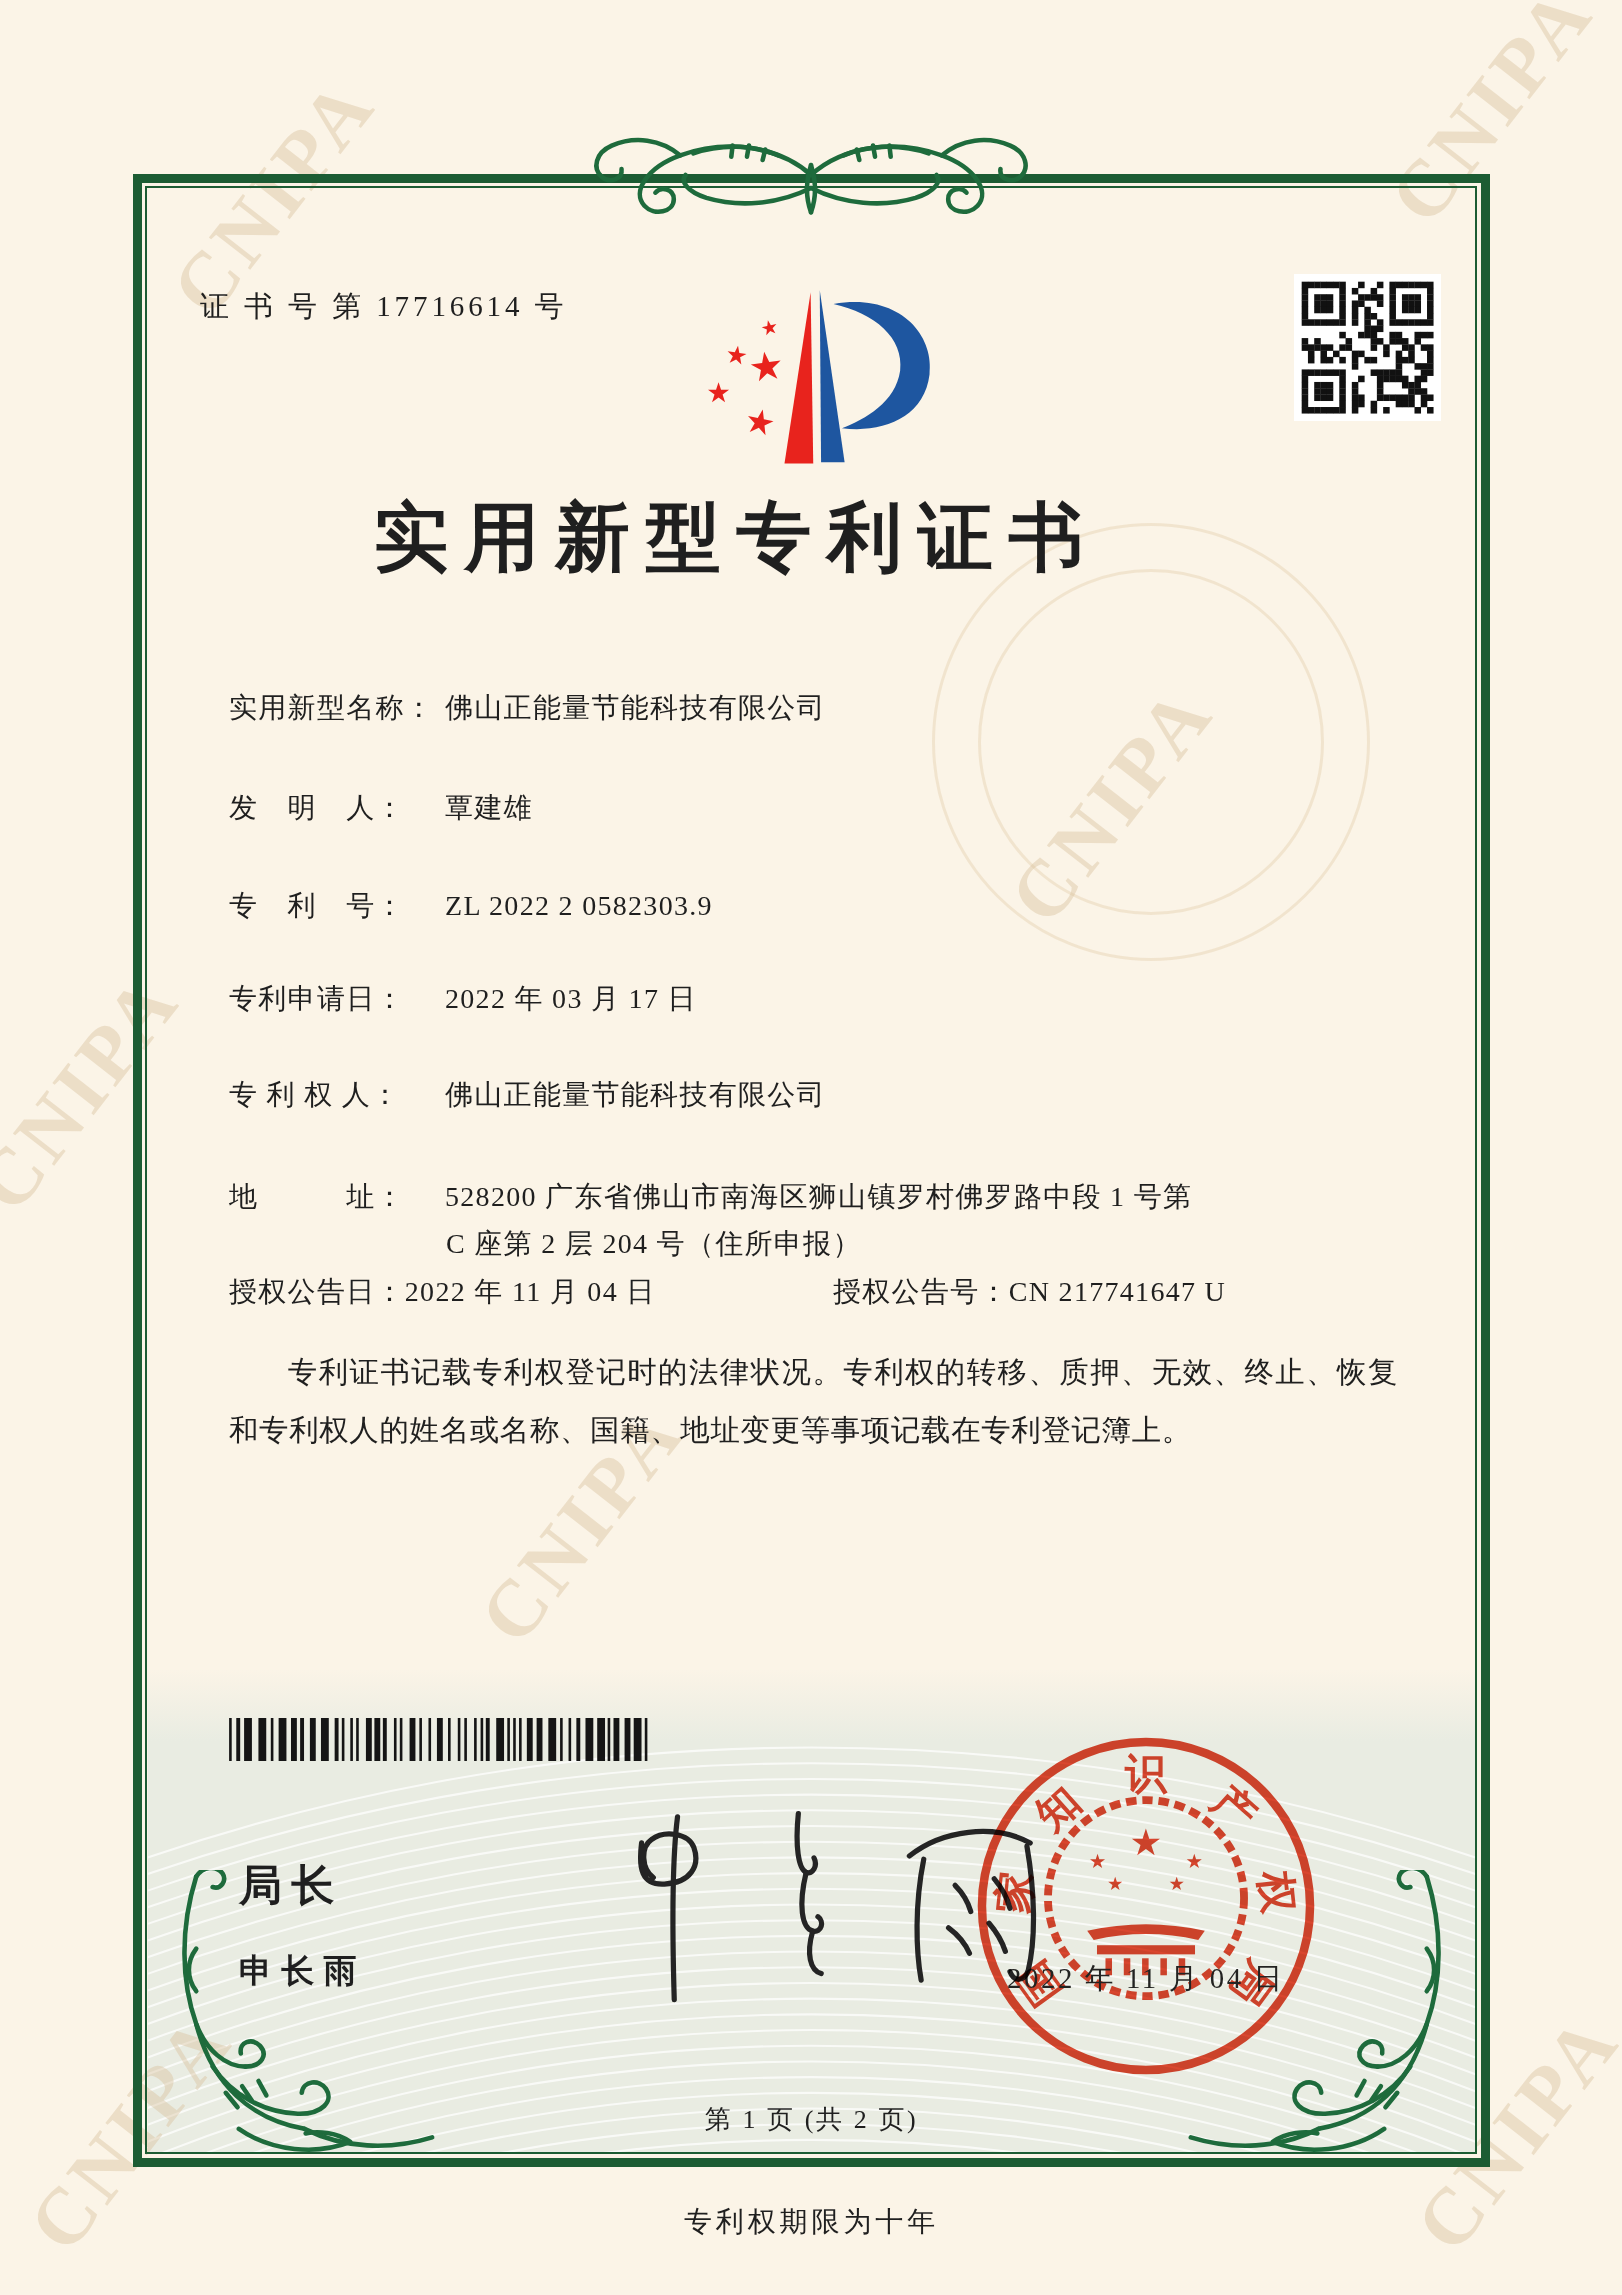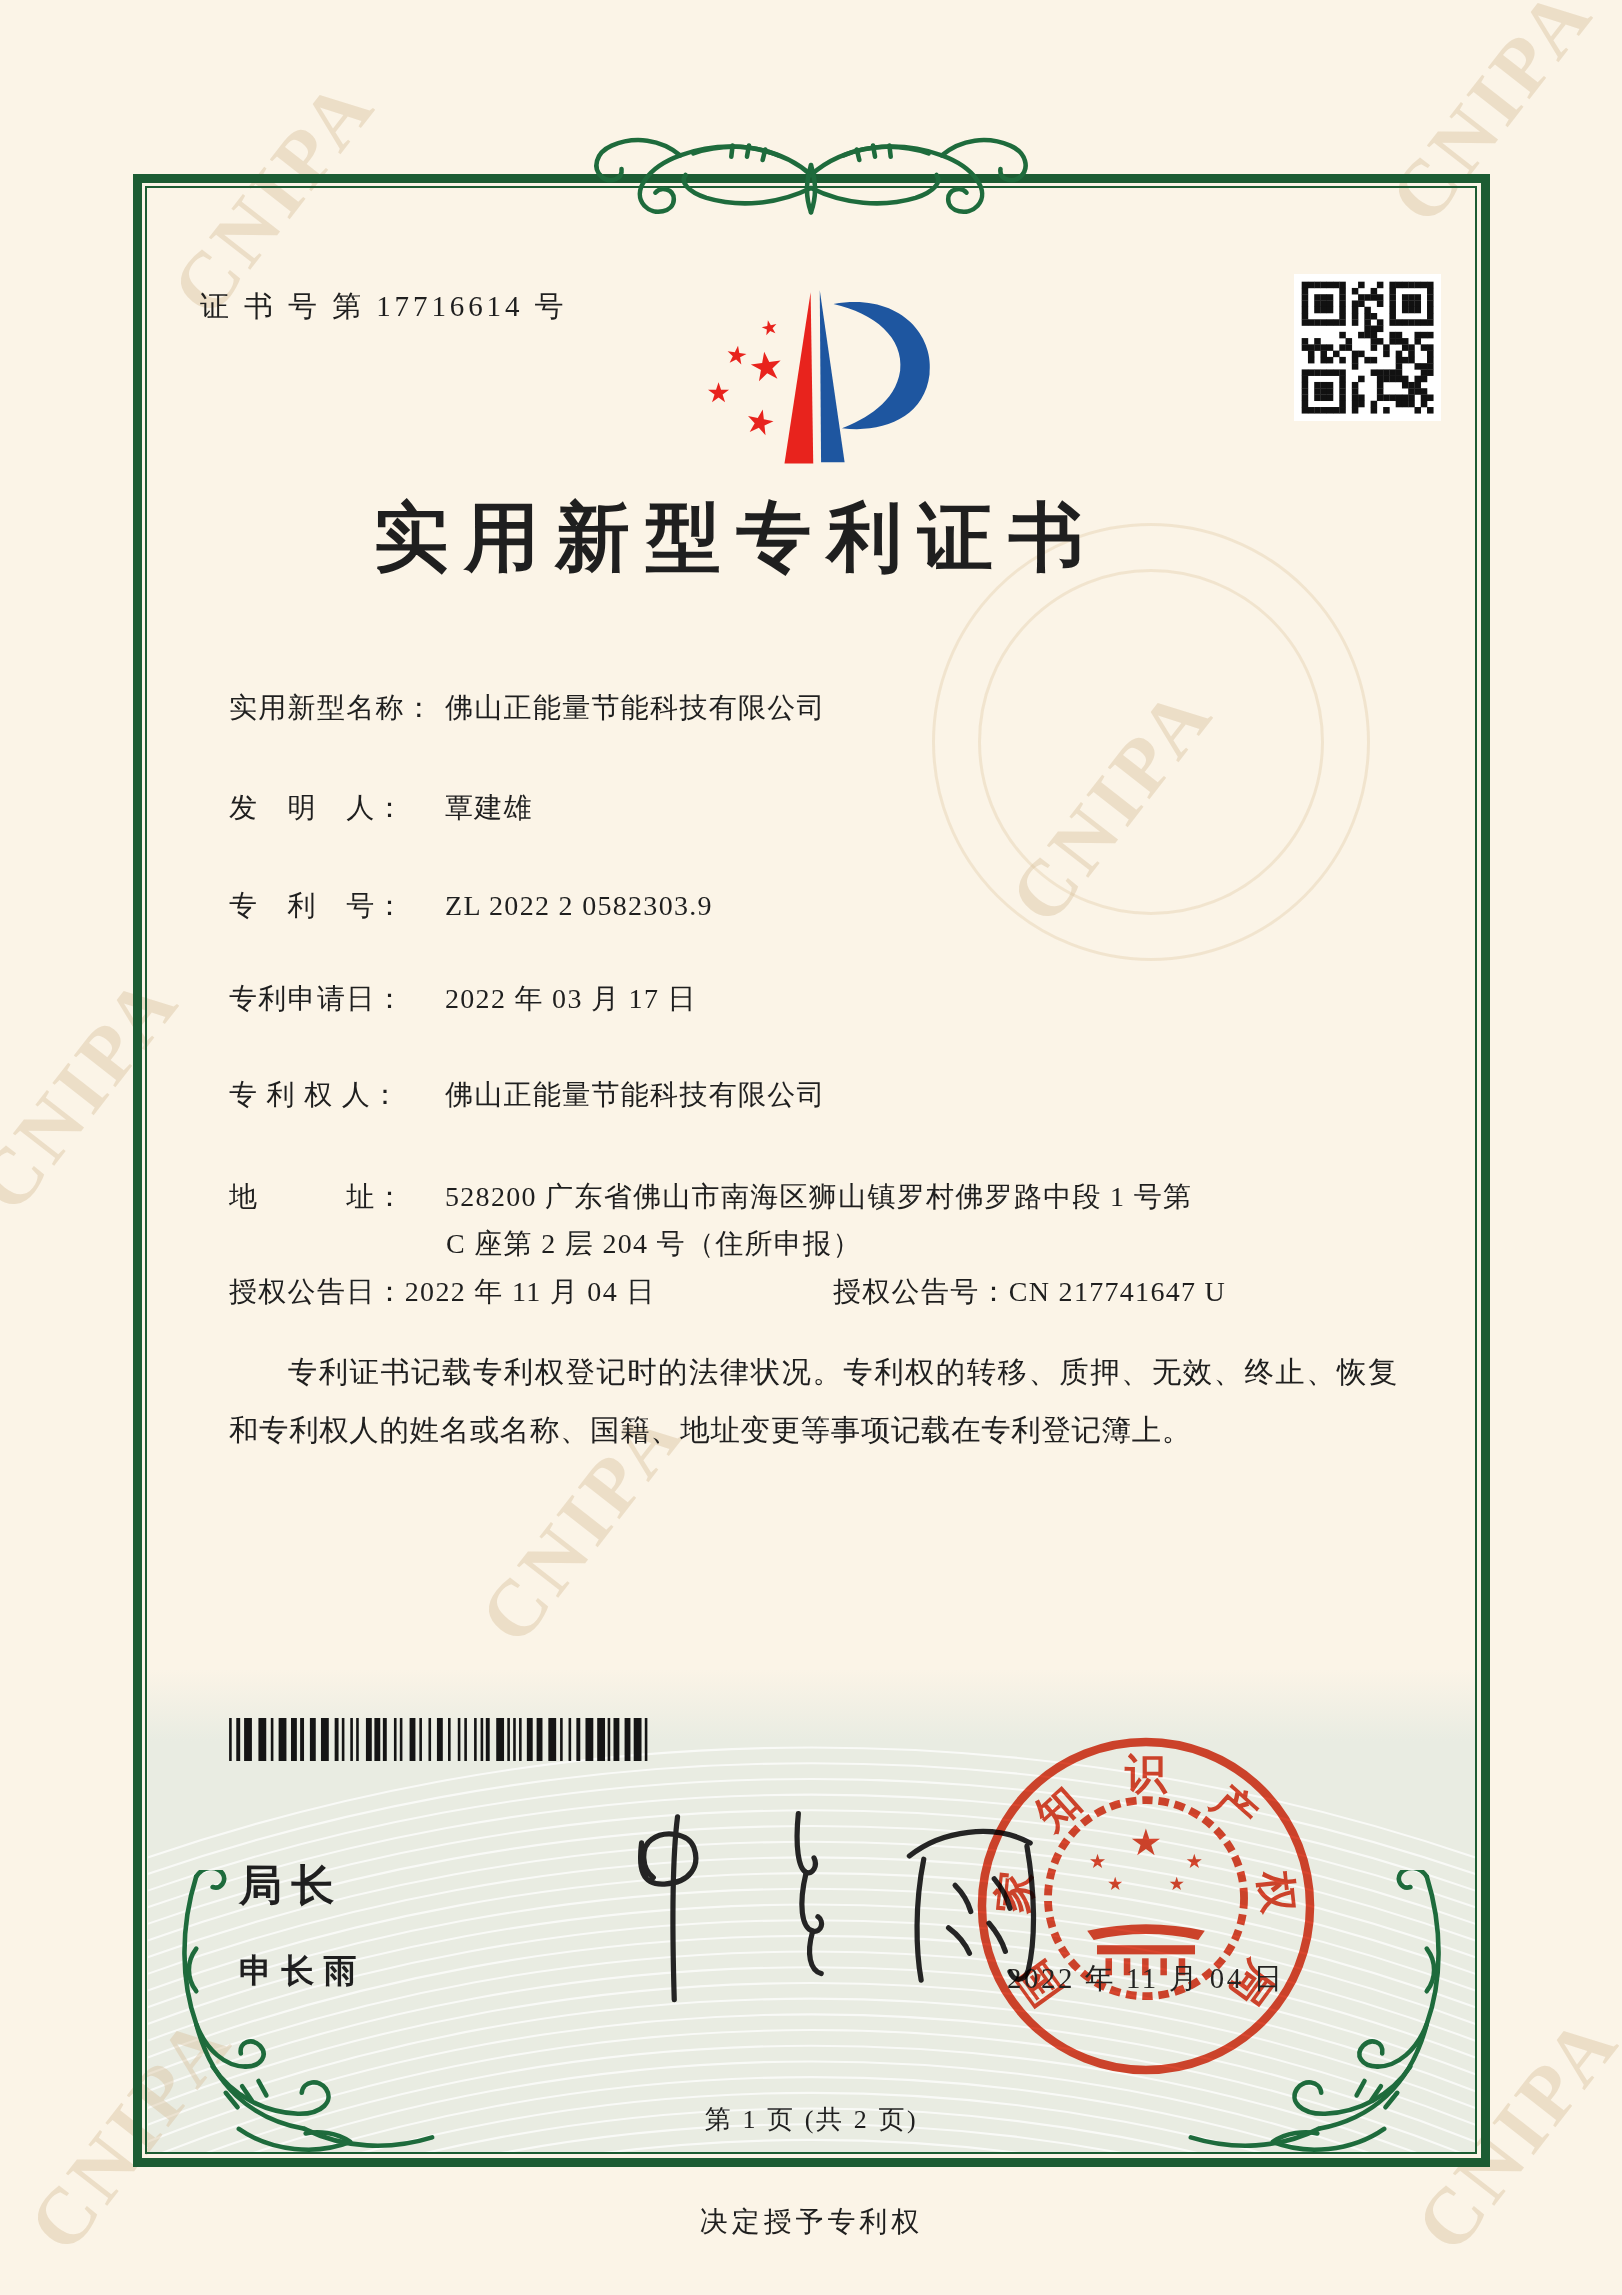--- a/index.html
+++ b/index.html
@@ -526,16 +526,16 @@
         <rect x="246" y="360" width="10" height="26" stroke="none"></rect>
         <rect x="274" y="360" width="10" height="26" stroke="none"></rect>
         <rect x="302" y="360" width="10" height="26" stroke="none"></rect>
         <rect x="330" y="360" width="10" height="26" stroke="none"></rect>
       </g>
       <text class="sealdate" x="280" y="406" text-anchor="middle">2022 年 11 月 04 日</text>
     </g>
   </svg>
 
   <div class="footer-page">第 1 页 (共 2 页)</div>
-  <div class="contnote">决定授予专利权</div>
+  <div class="contnote">专利权期限为十年</div>
 
 </div>
 
 
 </body></html>

